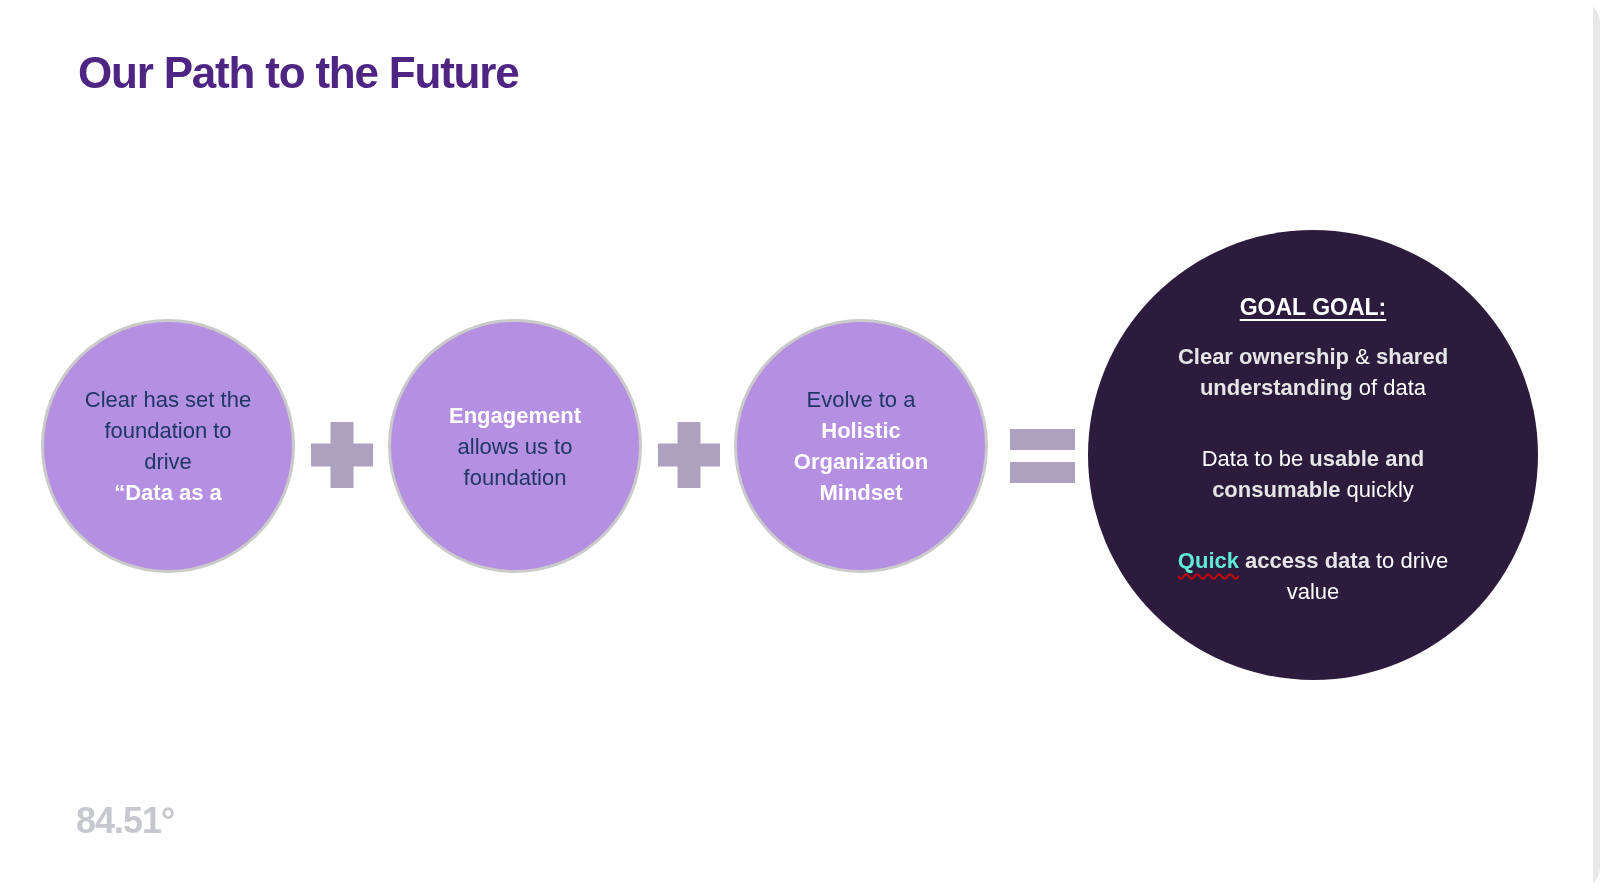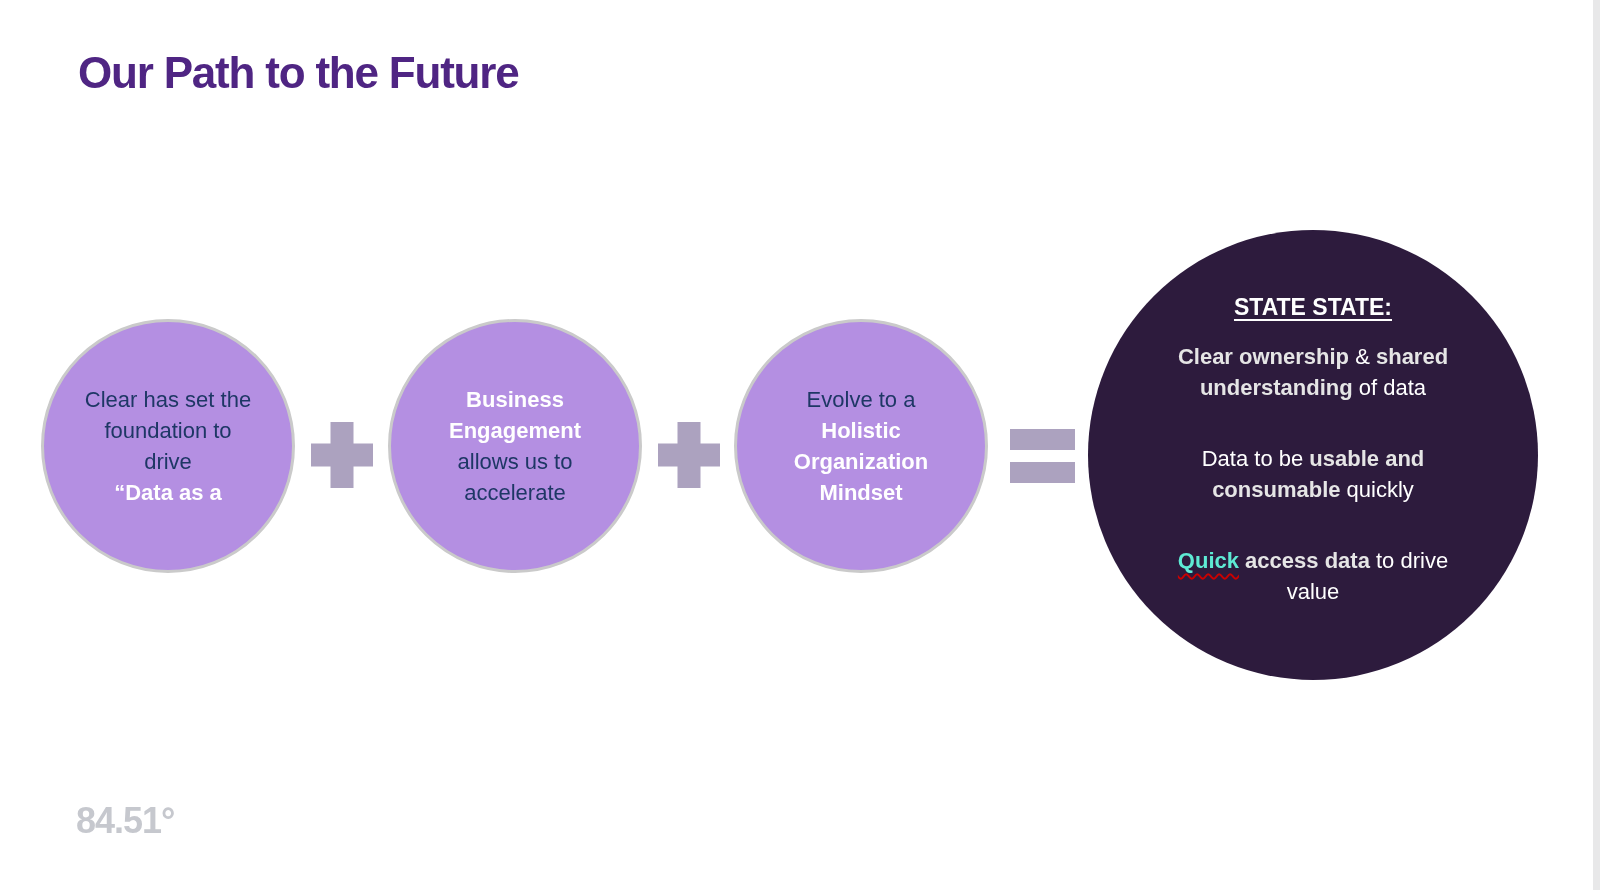--- a/index.html
+++ b/index.html
@@ -3,20 +3,21 @@
 <meta charset="utf-8">
 <style>
   html, body { margin: 0; padding: 0; background: #ffffff; }
   .slide {
     position: relative;
     width: 1600px;
     height: 890px;
     background: #ffffff;
     overflow: hidden;
     font-family: "Liberation Sans", sans-serif;
+    border-radius: 23px;
   }
 
   
   .title {
     position: absolute;
     left: 78px;
     top: 48px;
     margin: 0;
     font-size: 44px;
     font-weight: 700;
@@ -149,24 +150,23 @@
       <span class="line navy">foundation to</span>
       <span class="line navy">drive</span>
       <span class="line white-bold">“Data as a</span>
     </div>
   </div>
 
   <div class="op plus p1"></div>
 
   <div class="circle light c2">
     <div class="circle-text">
-      <span class="line white-bold">Business</span>
       <span class="line white-bold">Engagement</span>
       <span class="line navy">allows us to</span>
-      <span class="line navy">accelerate</span>
+      <span class="line navy">foundation</span>
     </div>
   </div>
 
   <div class="op plus p2"></div>
 
   <div class="circle light c3">
     <div class="circle-text">
       <span class="line navy">Evolve to a</span>
       <span class="line white-bold">Holistic</span>
       <span class="line white-bold">Organization</span>
@@ -174,21 +174,21 @@
     </div>
   </div>
 
   <div class="op equals">
     <div class="bar"></div>
     <div class="bar"></div>
   </div>
 
   <div class="circle dark">
     <div class="goal-inner">
-      <span class="goal-heading">STATE STATE:</span>
+      <span class="goal-heading">GOAL GOAL:</span>
 
       <p class="goal-para">
         <span class="goal-line"><span class="seg-blue">Clear ownership</span><span class="seg-white"> &amp; </span><span class="seg-blue">shared</span></span>
         <span class="goal-line"><span class="seg-blue">understanding</span><span class="seg-white"> of data</span></span>
       </p>
 
       <p class="goal-para">
         <span class="goal-line"><span class="seg-white">Data to be </span><span class="seg-blue">usable and</span></span>
         <span class="goal-line"><span class="seg-blue">consumable</span><span class="seg-white"> quickly</span></span>
       </p>

